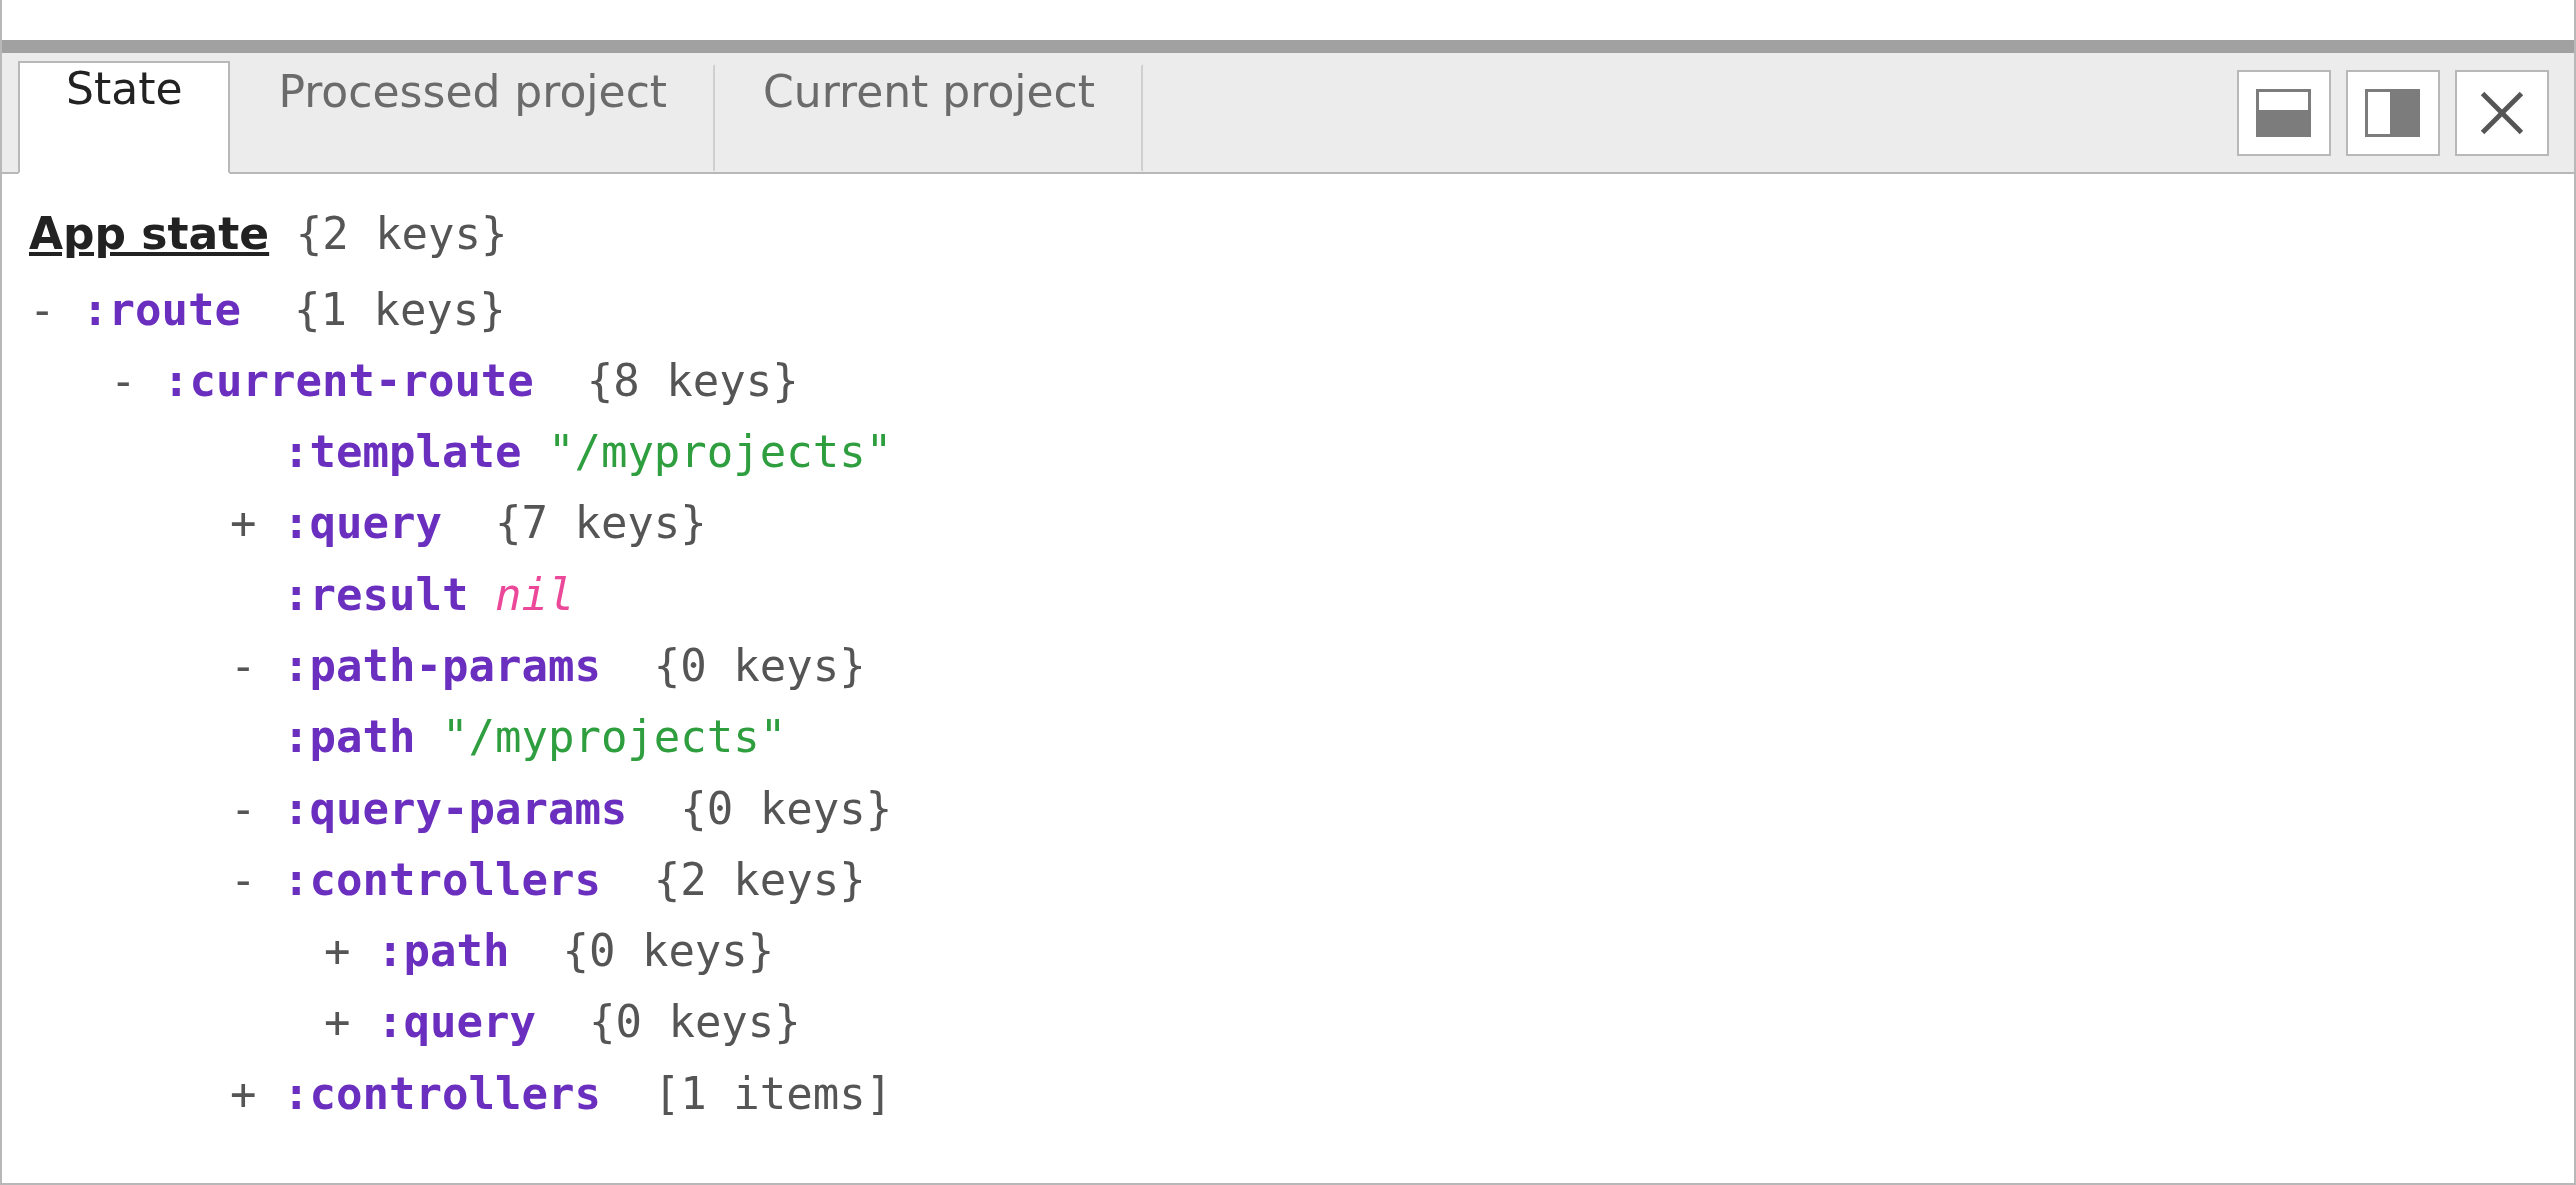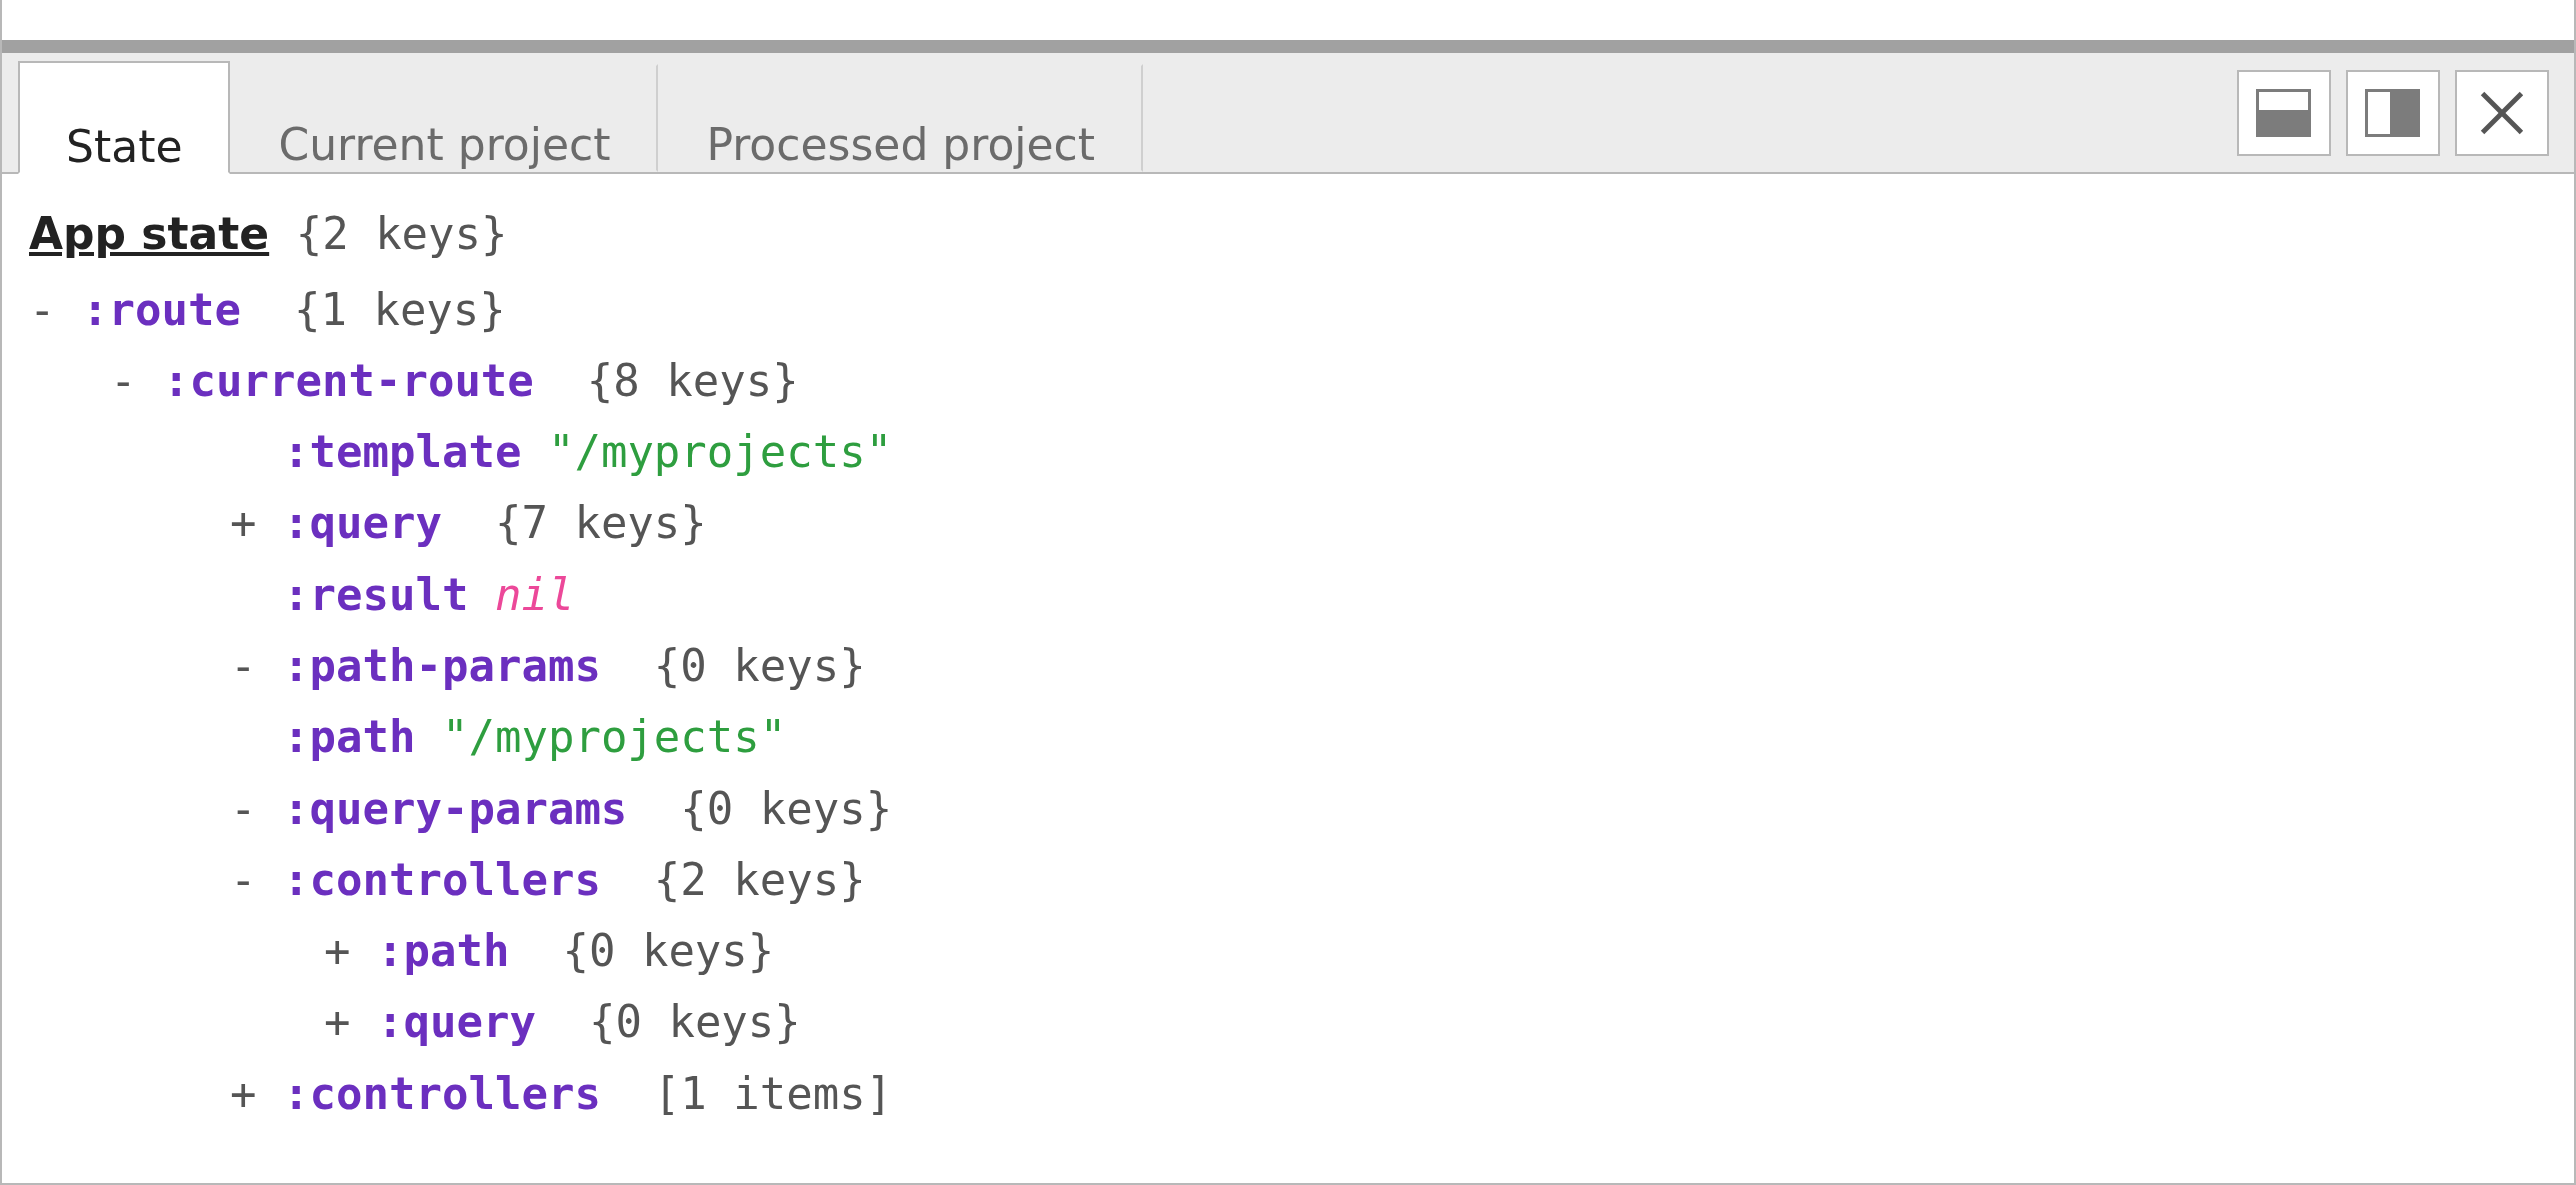--- a/index.html
+++ b/index.html
@@ -35,21 +35,21 @@
       display: flex;
       align-items: stretch;
       background: #ececec;
       border-bottom: 2px solid #b8b8b8;
       padding: 0;
       height: 121px;
     }
 
     .tab {
       display: flex;
-      align-items: flex-end;
+      align-items: flex-start;
       justify-content: center;
       padding: 0 46px;
       font-size: 44px;
       color: #6b6b6b;
       border: 2px solid transparent;
       border-right: 2px solid #cfcfcf;
       cursor: pointer;
       background: #ececec;
       margin-top: 10.7px;
       white-space: nowrap;
@@ -139,24 +139,24 @@
 <div class="outer">
 
   <div class="top-gap"></div>
   <div class="divider-band"></div>
 
   <div class="tabbar">
     <div class="tab active">
       <span>State</span>
     </div>
     <div class="tab">
+      <span>Processed project</span>
+    </div>
+    <div class="tab">
       <span>Current project</span>
-    </div>
-    <div class="tab">
-      <span>Processed project</span>
     </div>
 
     <div class="tabbar-spacer"></div>
 
     <div class="icon-group">
       <div class="dock-btn" title="Dock to bottom">
         <div class="dock-icon">
           <div class="dock-bottom-fill"></div>
         </div>
       </div>

